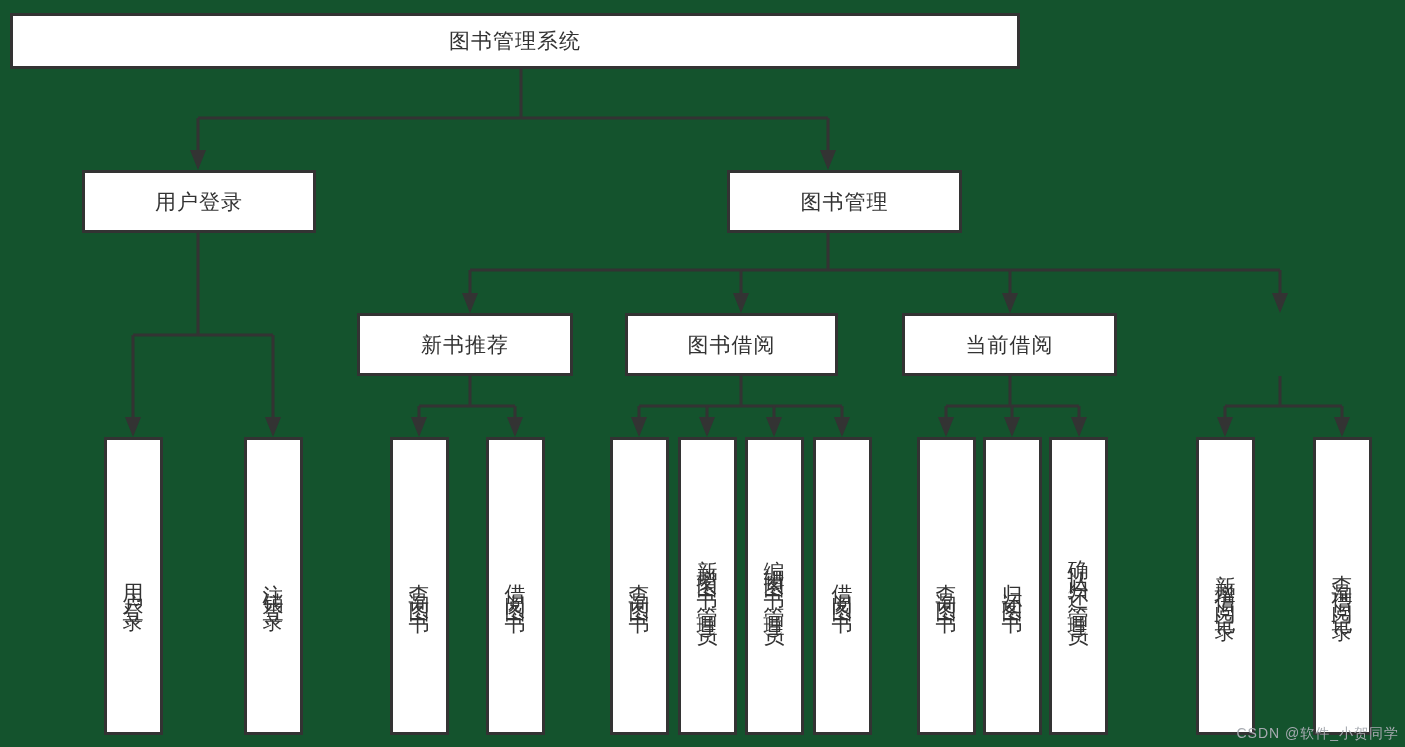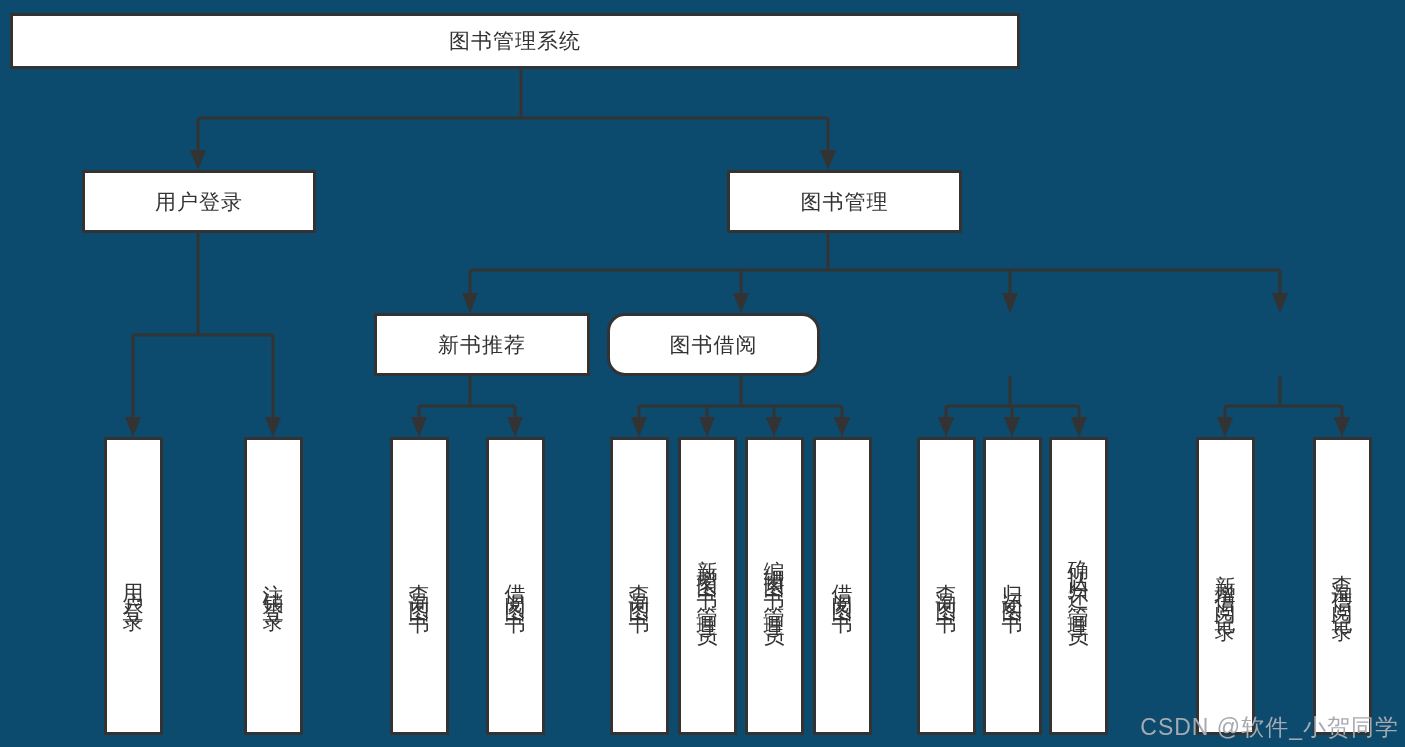--- a/index.html
+++ b/index.html
@@ -1,20 +1,20 @@
 <!DOCTYPE html>
 <html><head>
 <meta charset="utf-8">
 <style>
   html, body { margin: 0; padding: 0; background: #ffffff; }
   .canvas {
     position: relative;
     width: 1405px;
     height: 747px;
-    background: #0c4a6e;
+    background: #14532d;
     font-family: "Liberation Sans", sans-serif;
     overflow: hidden;
   }
   .connectors {
     position: absolute;
     left: 0; top: 0;
     width: 1405px; height: 747px;
     z-index: 1;
     pointer-events: none;
   }
@@ -41,21 +41,21 @@
     letter-spacing: 0.45em;
   }
   .root-box  { left: 10px;  top: 13px;  width: 1010px; height: 56px; }
   .lvl2      { top: 170px; height: 63px; }
   .lvl3      { top: 313px; height: 63px; }
   .leaf      { top: 437px; height: 298px; width: 59px; }
   .watermark {
     position: absolute;
     right: 6px;
     bottom: 4px;
-    font-size: 23px;
+    font-size: 14px;
     color: #a6aab0;
     letter-spacing: 1px;
     z-index: 3;
     white-space: nowrap;
   }
 </style>
 </head>
 <body>
 
 <div class="canvas">
@@ -105,22 +105,23 @@
       <polygon points="1217,417 1233,417 1225,437"></polygon>
       <polygon points="1334,417 1350,417 1342,437"></polygon>
     </g>
   </svg>
 
   <div class="node h root-box">图书管理系统</div>
 
   <div class="node h lvl2" style="left:82px; width:234px;">用户登录</div>
   <div class="node h lvl2" style="left:711px; width:235px;margin-left:16px;">图书管理</div>
 
-  <div class="node h lvl3" style="left:374px; width:216px;">新书推荐</div>
-  <div class="node h lvl3" style="left:607px; width:213px;border-radius:18px;">图书借阅</div>
+  <div class="node h lvl3" style="left:357px; width:216px;">新书推荐</div>
+  <div class="node h lvl3" style="left:625px; width:213px;">图书借阅</div>
+  <div class="node h lvl3" style="left:902px; width:215px;">当前借阅</div>
 
   <div class="node v leaf" style="left:104px;">用户登录</div>
   <div class="node v leaf" style="left:244px;">注销登录</div>
 
   <div class="node v leaf" style="left:390px;">查询图书</div>
   <div class="node v leaf" style="left:486px;">借阅图书</div>
 
   <div class="node v leaf" style="left:610px;">查询图书</div>
   <div class="node v leaf" style="left:678px;">新增图书（管理员）</div>
   <div class="node v leaf" style="left:745px;">编辑图书（管理员）</div>

